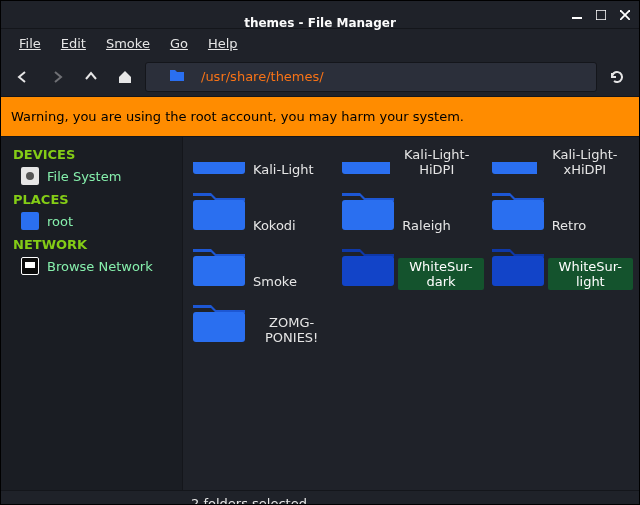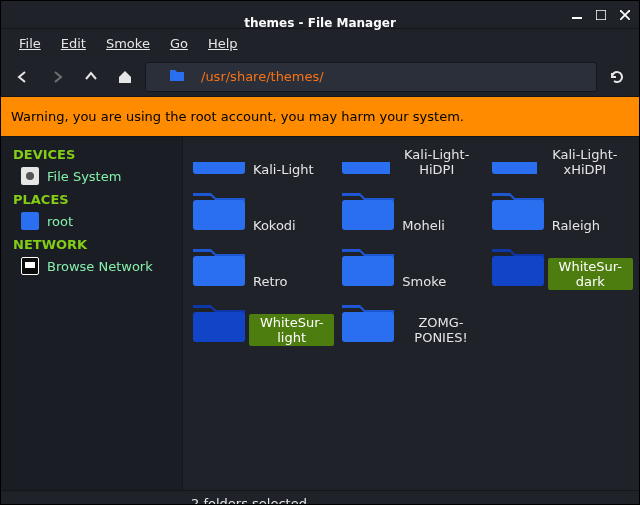--- a/index.html
+++ b/index.html
@@ -111,21 +111,21 @@
   .folder svg { width:60px; height:46px; display:block; }
   .label {
     margin-top: 3px;
     padding: 1px 4px;
     border-radius: 2px;
     color: #e6e6e6;
     font-size: 13px;
     text-align:center;
     max-width: 130px;
   }
-  .label.sel { background:#4d7c0f; color:#fff; }
+  .label.sel { background:#14532d; color:#fff; }
   .folder.sel svg .body-shape { fill:#1244c8; }
   .folder.sel svg .tab-shape { fill:#0e38a8; }
   .row0 .folder { height: 16px; overflow:hidden; }
   .row0 .folder svg { margin-top:-30px; }
   .statusbar {
     height: 26px;
     border-top: 1px solid #14161b;
     display:flex; align-items:center;
     padding: 0 12px 0 190px;
     color:#e6e6e6;
@@ -267,29 +267,20 @@
           </div>
           <div class="label">Kokodi</div>
         </div>
         <div class="item">
           <div class="folder">
             <svg viewBox="0 0 60 46">
               <path class="tab-shape" d="M4 8 L22 8 L27 13 L56 13 L56 10 L27 10 L22 5 L4 5 Z" fill="#1d57d4"></path>
               <rect class="body-shape" x="4" y="12" width="52" height="30" rx="3" fill="#2a6ff0"></rect>
             </svg>
           </div>
-          <div class="label">Moheli</div>
-        </div>
-        <div class="item">
-          <div class="folder">
-            <svg viewBox="0 0 60 46">
-              <path class="tab-shape" d="M4 8 L22 8 L27 13 L56 13 L56 10 L27 10 L22 5 L4 5 Z" fill="#1d57d4"></path>
-              <rect class="body-shape" x="4" y="12" width="52" height="30" rx="3" fill="#2a6ff0"></rect>
-            </svg>
-          </div>
           <div class="label">Raleigh</div>
         </div>
         <div class="item">
           <div class="folder">
             <svg viewBox="0 0 60 46">
               <path class="tab-shape" d="M4 8 L22 8 L27 13 L56 13 L56 10 L27 10 L22 5 L4 5 Z" fill="#1d57d4"></path>
               <rect class="body-shape" x="4" y="12" width="52" height="30" rx="3" fill="#2a6ff0"></rect>
             </svg>
           </div>
           <div class="label">Retro</div>

